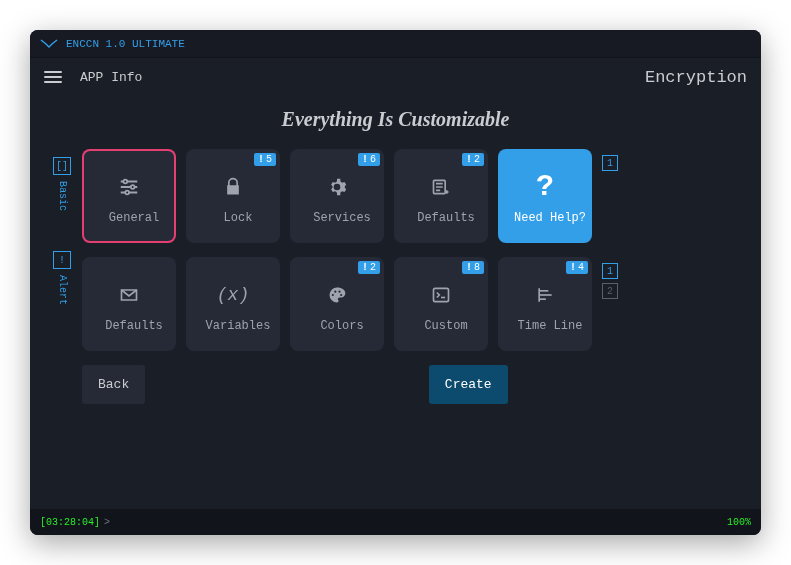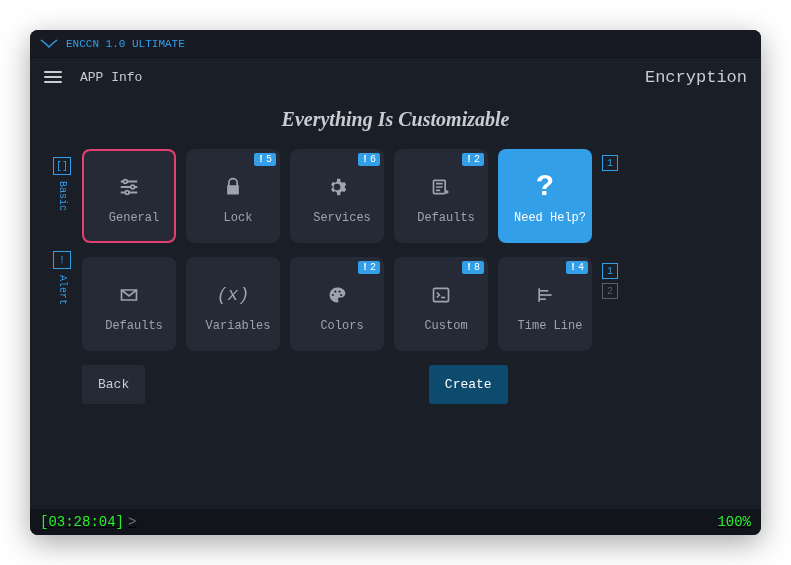--- a/index.html
+++ b/index.html
@@ -38,21 +38,21 @@
     justify-content:center;}
   .end-box.blue{ border:1.5px solid #329fe8; color:#329fe8;}
   .end-box.grey{ border:1.5px solid #5a5f6a; color:#5a5f6a;}
   .btnrow{ display:flex; gap:10px;}
   .btn{ padding:12px 16px; border:none; border-radius:3px; font-size:13px; cursor:pointer;
     font-family:inherit;}
   .btn.grey{ background:#252a36; color:#c9ccd1;}
   .btn.primary{ background:#0c4a6e; color:#fff;}
   .btn.spacer{ visibility:hidden;}
   .statusbar{ height:26px; background:#11141b; display:flex; align-items:center; padding:0 10px;
-    font-size:14px;text-decoration:underline;}
+    font-size:10px;}
   .ts{ color:#28f028;}
   .prompt{ color:#6c7280; margin:0 4px;}
   .msg{ color:#aeb2ba;}
   .pct{ margin-left:auto; color:#28f028;}
   svg{ display:block;}
 </style>
 </head>
 <body>
 
 <div class="window">

